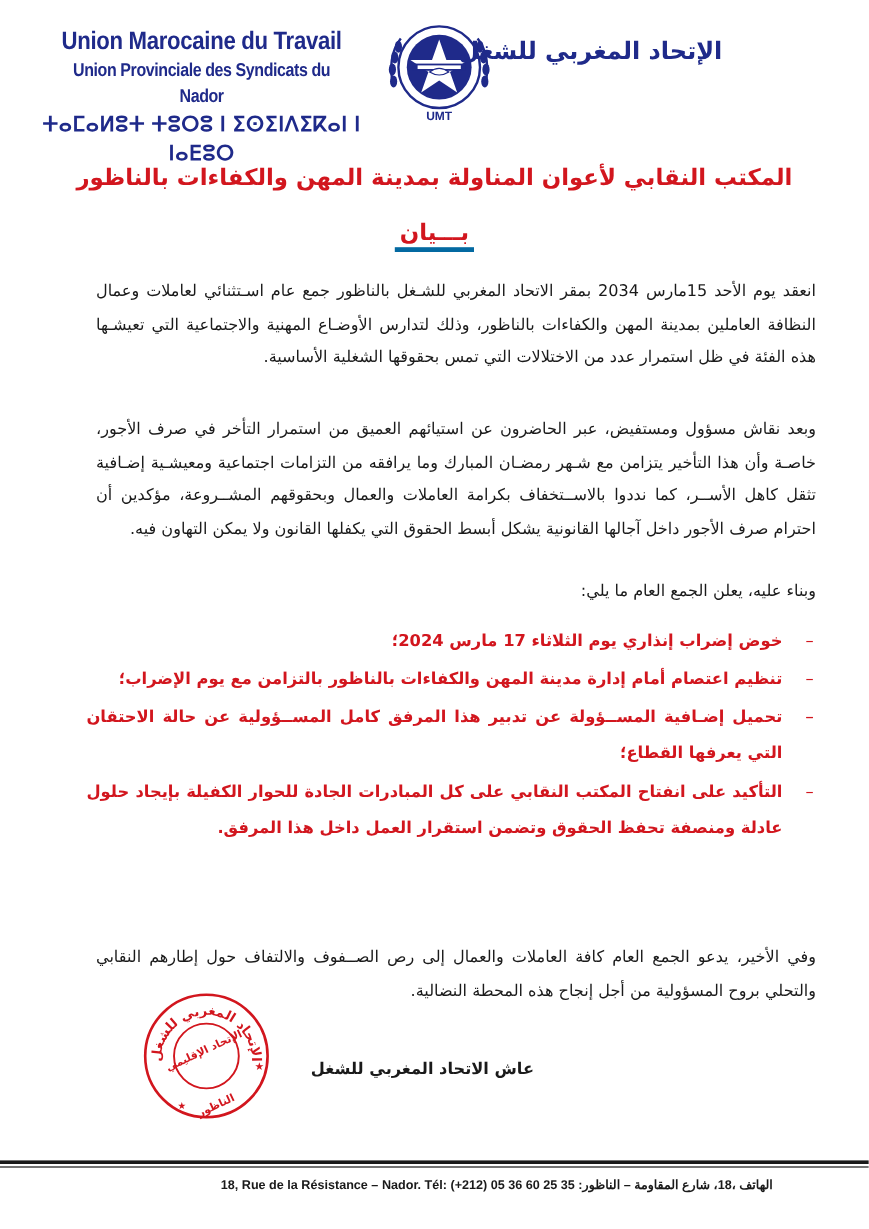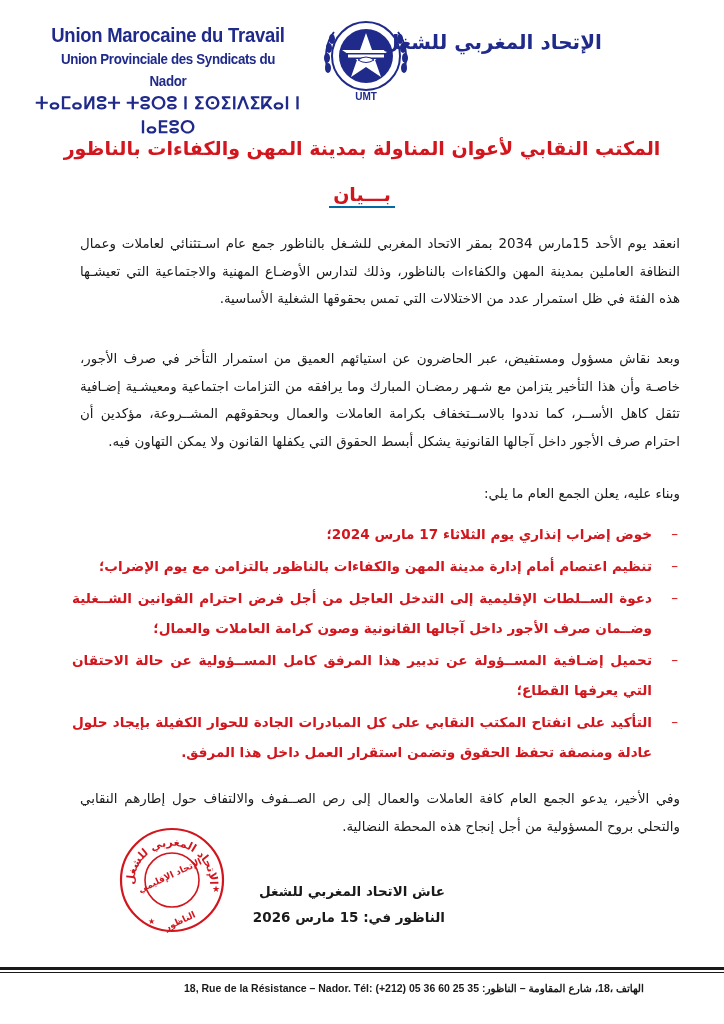--- a/index.html
+++ b/index.html
@@ -24,21 +24,21 @@
   .hdr-right .r2 { font-size: 19px; line-height: 28px; }
 
   .title {
     position: absolute; left: 0; top: 137px; width: 724px; text-align: center;
     direction: rtl; color: #d2161e; font-weight: bold; font-size: 19px;
   }
   .subtitle {
     position: absolute; left: 0; top: 183px; width: 724px; text-align: center;
     direction: rtl; color: #d2161e; font-weight: bold; font-size: 19px;
   }
-  .subtitle span { border-bottom: 2px solid #0369a1; padding: 0 4px 1px; }
+  .subtitle span { border-bottom: 4px solid #0369a1; padding: 0 4px 1px; }
 
   .body {
     position: absolute; left: 80px; width: 600px; direction: rtl; text-align: justify;
     font-size: 13.4px; line-height: 27.5px; color: #1a1a1a; text-align-last: right;
   }
   .p1 { top: 230px; }
   .p2 { top: 345px; }
   .p3 { top: 480px; }
   .list {
     position: absolute; left: 72px; width: 610px; top: 519px; direction: rtl; margin: 0; padding: 0;
@@ -104,21 +104,21 @@
 <div class="title">المكتب النقابي لأعوان المناولة بمدينة المهن والكفاءات بالناظور</div>
 <div class="subtitle"><span>بـــيان</span></div>
 
 <p class="body p1" style="margin:0">انعقد يوم الأحد 15مارس 2034 بمقر الاتحاد المغربي للشـغل بالناظور جمع عام اسـتثنائي لعاملات وعمال النظافة العاملين بمدينة المهن والكفاءات بالناظور، وذلك لتدارس الأوضـاع المهنية والاجتماعية التي تعيشـها هذه الفئة في ظل استمرار عدد من الاختلالات التي تمس بحقوقها الشغلية الأساسية.</p>
 <p class="body p2" style="margin:0">وبعد نقاش مسؤول ومستفيض، عبر الحاضرون عن استيائهم العميق من استمرار التأخر في صرف الأجور، خاصـة وأن هذا التأخير يتزامن مع شـهر رمضـان المبارك وما يرافقه من التزامات اجتماعية ومعيشـية إضـافية تثقل كاهل الأســر، كما نددوا بالاســتخفاف بكرامة العاملات والعمال وبحقوقهم المشــروعة، مؤكدين أن احترام صرف الأجور داخل آجالها القانونية يشكل أبسط الحقوق التي يكفلها القانون ولا يمكن التهاون فيه.</p>
 <p class="body p3" style="margin:0">وبناء عليه، يعلن الجمع العام ما يلي:</p>
 
 <ul class="list">
   <li><span class="dash">–</span><span>خوض إضراب إنذاري يوم الثلاثاء 17 مارس 2024؛</span></li>
   <li><span class="dash">–</span><span>تنظيم اعتصام أمام إدارة مدينة المهن والكفاءات بالناظور بالتزامن مع يوم الإضراب؛</span></li>
-  <li><span class="dash">–</span><span>دعوة الســلطات الإقليمية إلى التدخل العاجل من أجل فرض احترام القوانين الشــغلية وضــمان صرف الأجور داخل آجالها القانونية وصون كرامة العاملات والعمال؛</span></li>
+  <li><span class="dash">–</span></li>
   <li><span class="dash">–</span><span>تحميل إضـافية المســؤولة عن تدبير هذا المرفق كامل المســؤولية عن حالة الاحتقان التي يعرفها القطاع؛</span></li>
   <li><span class="dash">–</span><span>التأكيد على انفتاح المكتب النقابي على كل المبادرات الجادة للحوار الكفيلة بإيجاد حلول عادلة ومنصفة تحفظ الحقوق وتضمن استقرار العمل داخل هذا المرفق.</span></li>
 </ul>
 
 <p class="body p4" style="margin:0">وفي الأخير، يدعو الجمع العام كافة العاملات والعمال إلى رص الصــفوف والالتفاف حول إطارهم النقابي والتحلي بروح المسؤولية من أجل إنجاح هذه المحطة النضالية.</p>
 
 <svg class="stamp" viewBox="0 0 108 108">
   <defs>
     <path id="stampArc" d="M 18 70 A 38 38 0 1 1 90 70"></path>
   </defs>
@@ -128,21 +128,20 @@
     <textPath href="#stampArc" startOffset="50%" text-anchor="middle">الإتحاد المغربي للشغل</textPath>
   </text>
   <text x="54" y="52" text-anchor="middle" font-size="9" font-weight="bold" fill="#d2161e" font-family="DejaVu Sans, sans-serif" transform="rotate(-25 54 54)">الإتحاد الإقليمي</text>
   <text x="62" y="98" text-anchor="middle" font-size="9" font-weight="bold" fill="#d2161e" font-family="DejaVu Sans, sans-serif" transform="rotate(-25 62 95)">الناظور</text>
   <text x="94" y="66" font-size="9" fill="#d2161e">★</text>
   <text x="30" y="98" font-size="8" fill="#d2161e">★</text>
 </svg>
 
 <div class="sign">
   <div>عاش الاتحاد المغربي للشغل</div>
-  <div>الناظور في: 15 مارس 2026</div>
 </div>
 
 <div class="rule1"></div>
 <div class="rule2"></div>
 
 <div class="footer">
   <div style="direction:ltr; unicode-bidi:plaintext;">18, Rue de la Résistance – Nador. Tél: (+212) 05 36 60 25 35 :الهاتف ،18، شارع المقاومة – الناظور</div>
 </div>
 
 </body></html>

